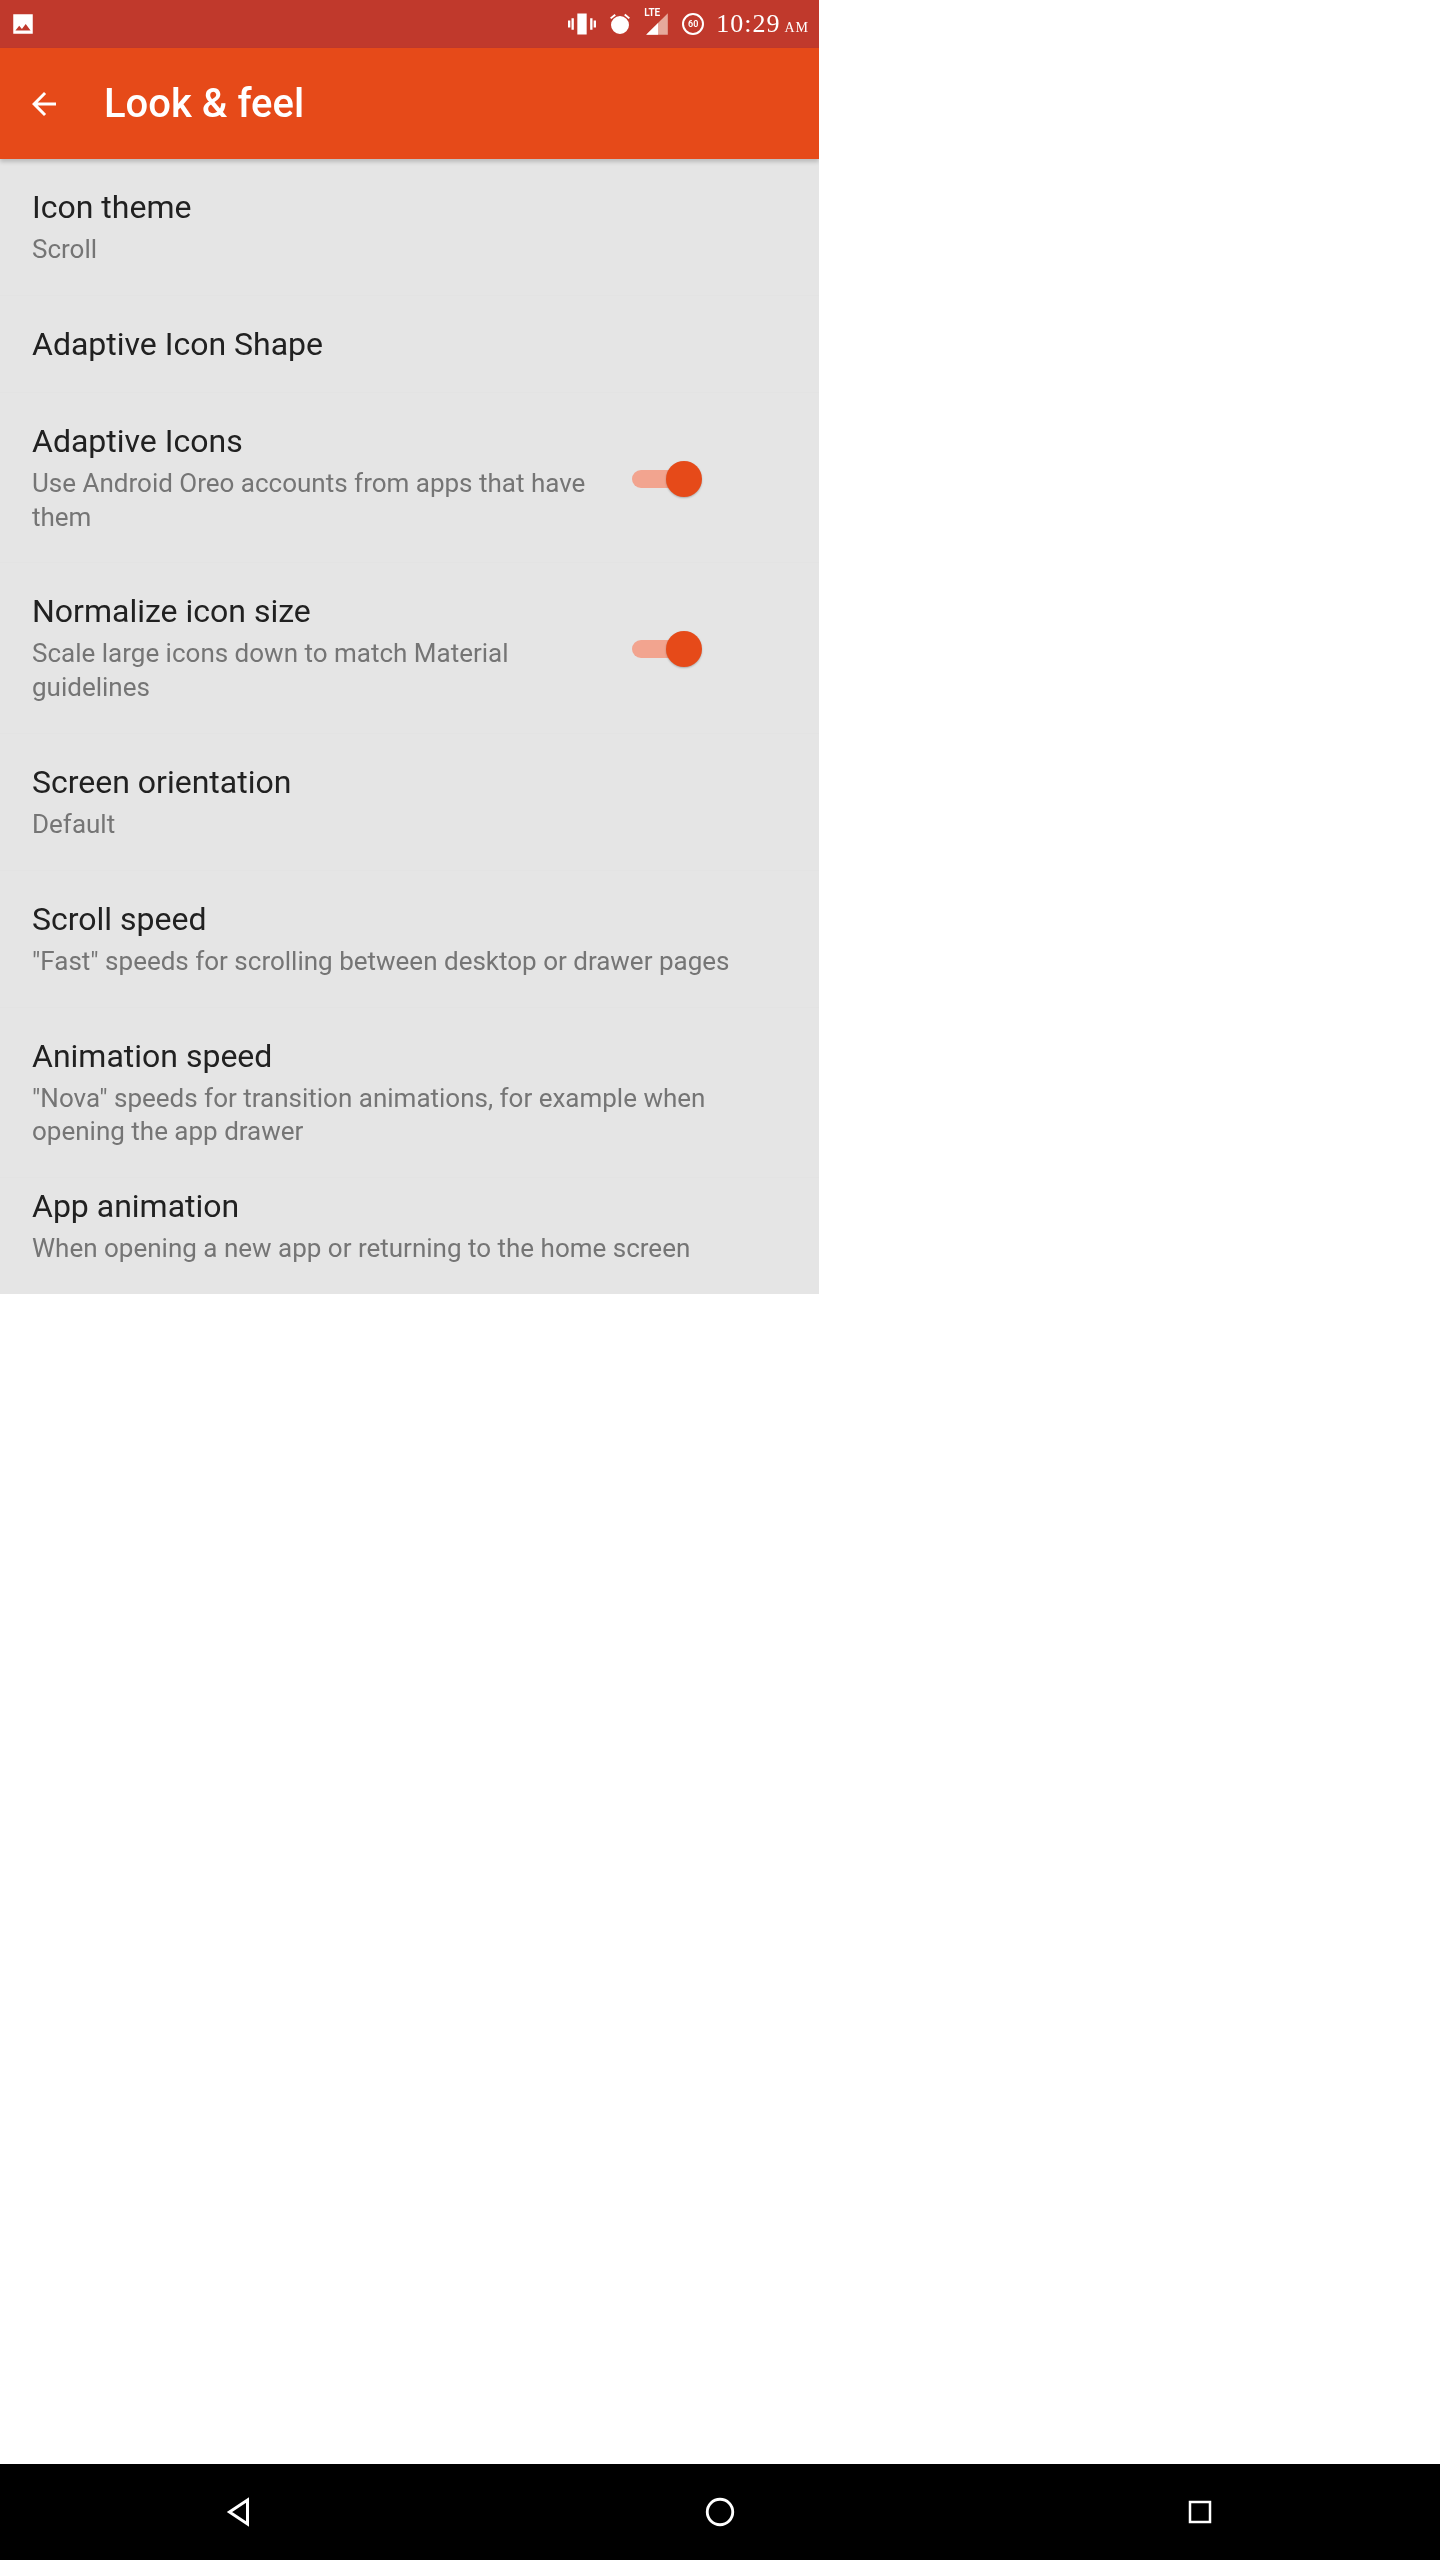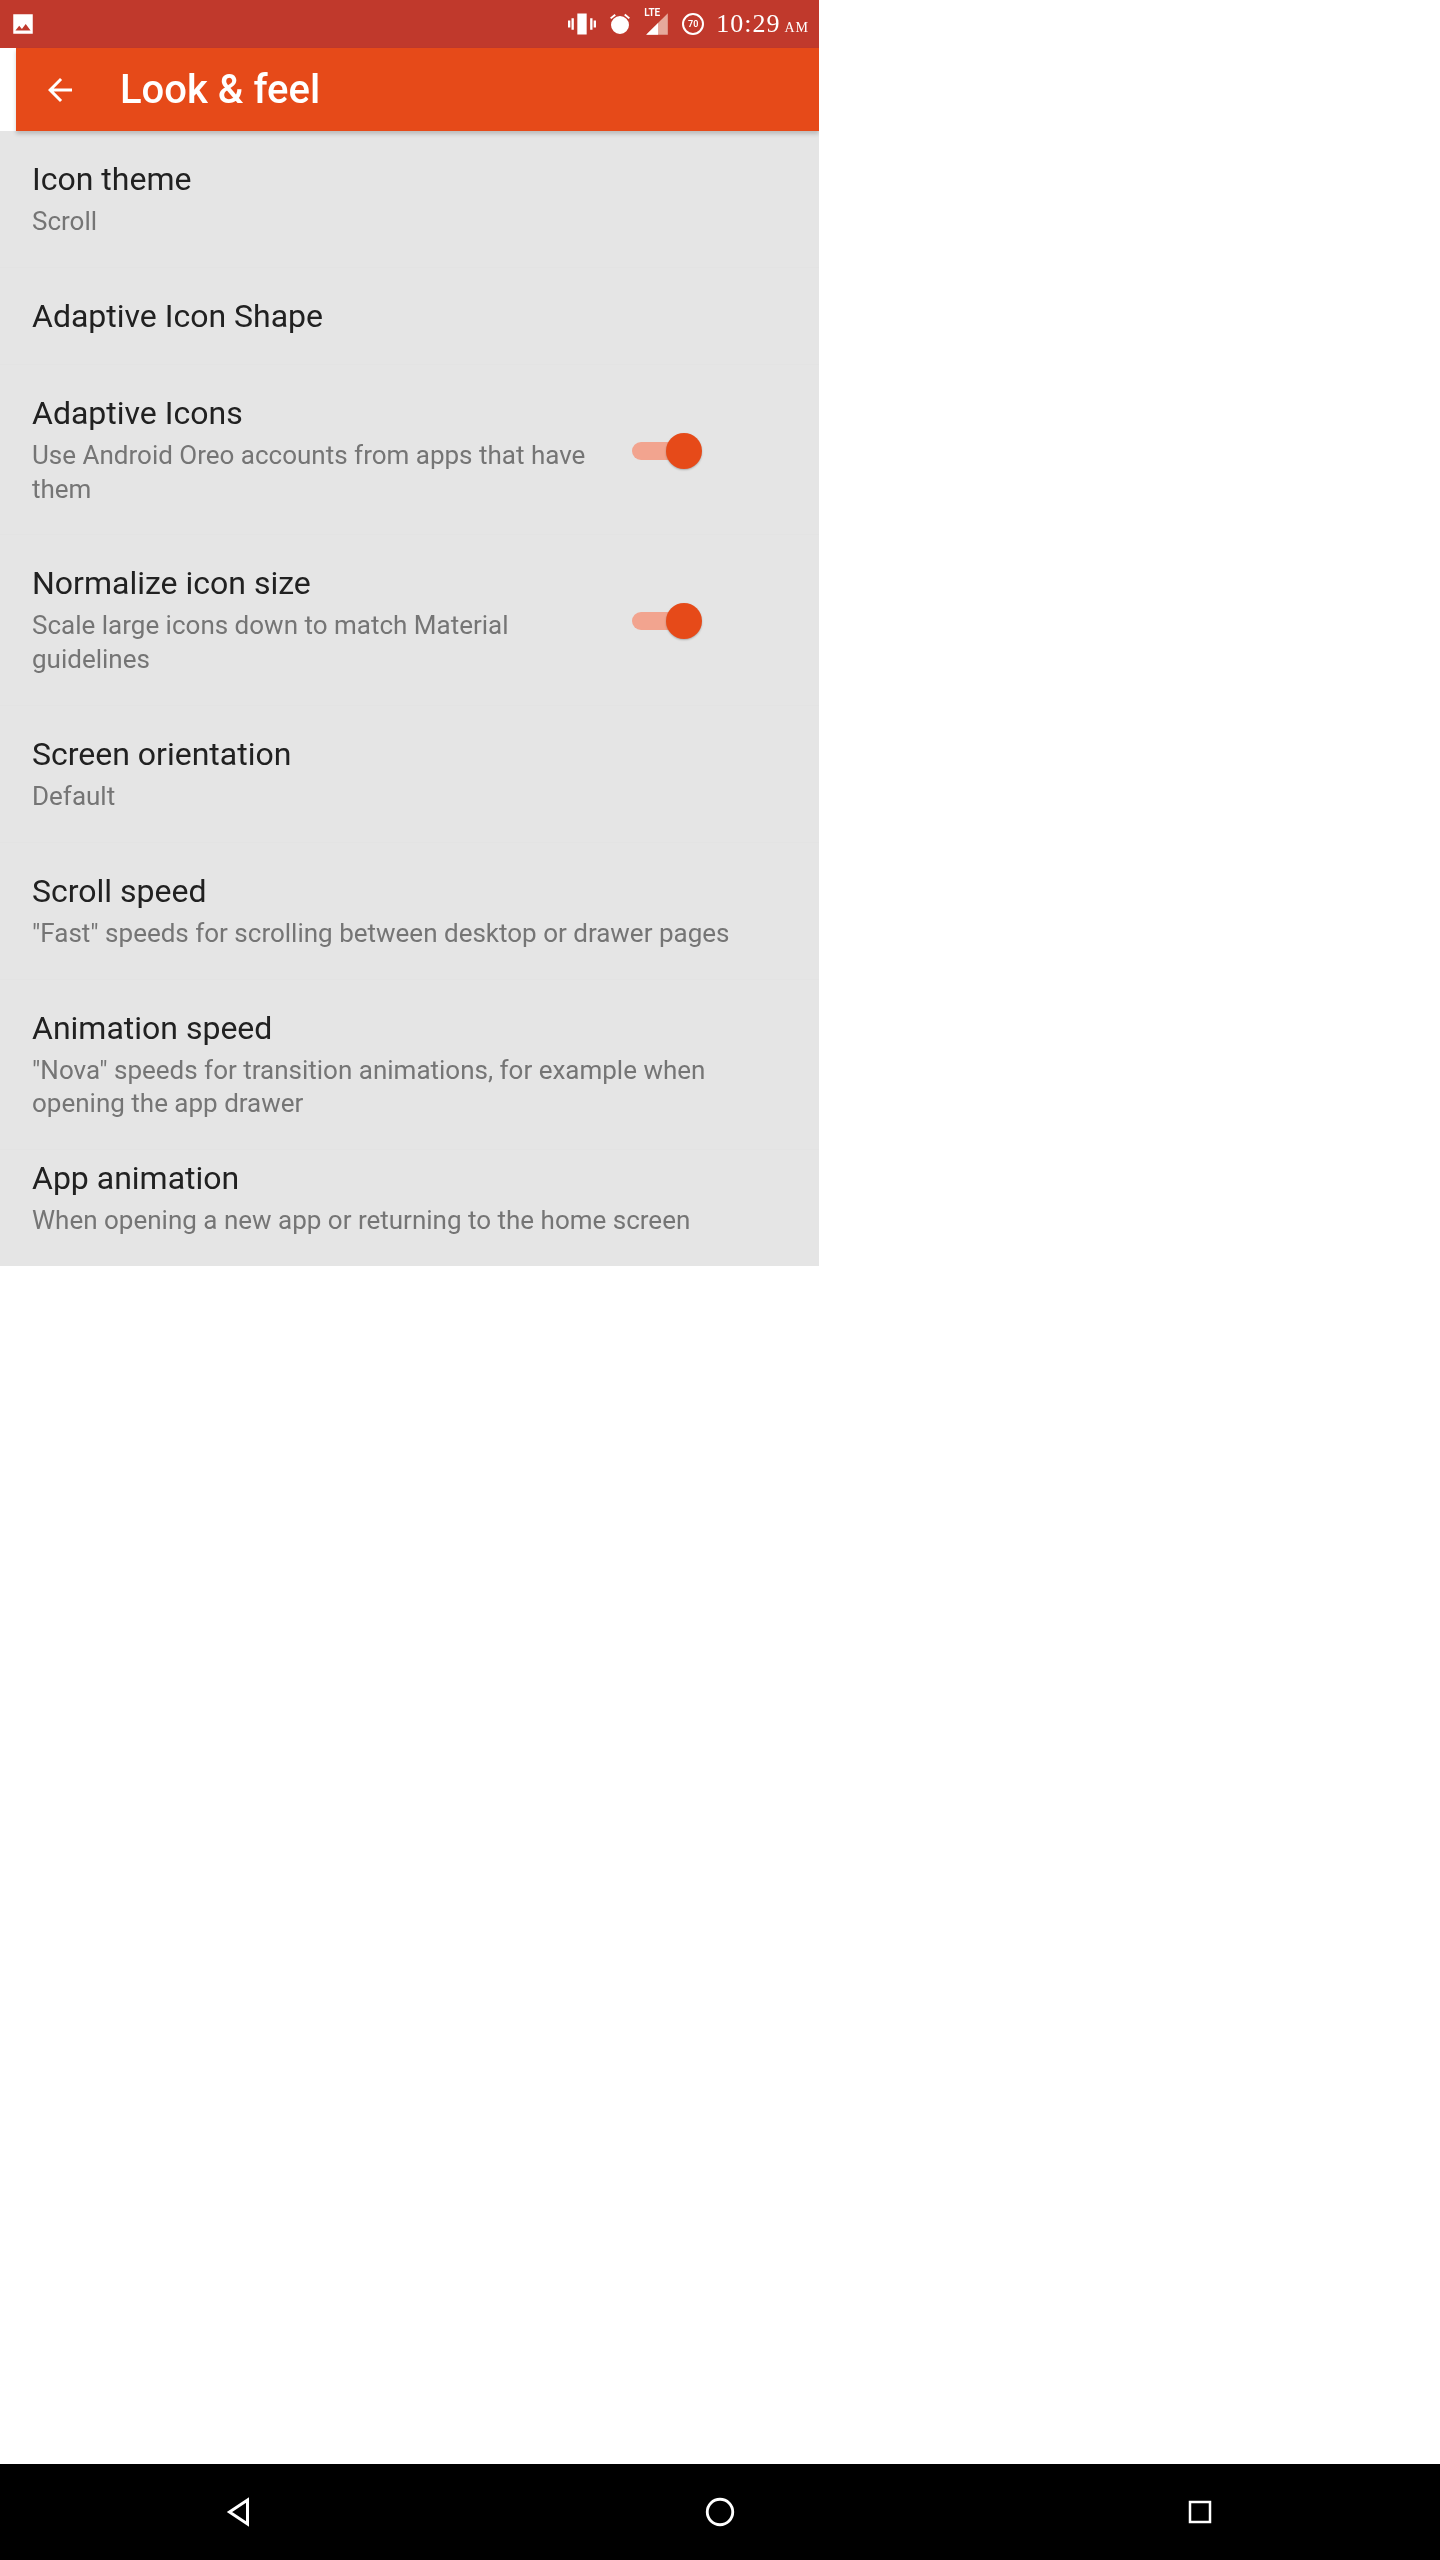--- a/index.html
+++ b/index.html
@@ -18,30 +18,29 @@
     .status-right { margin-left: auto; display: flex; align-items: center; gap: 12px; }
     .status-icon { display: inline-flex; align-items: center; justify-content: center; }
     .status-time { font-size: 26px; font-weight: 500; letter-spacing: 1px; display: flex; align-items: baseline; font-family: Liberation Serif, serif; }
     .status-ampm { font-size: 14px; font-weight: 500; margin-left: 4px; }
     .signal-wrap { position: relative; display:flex; align-items:flex-end;}
     .lte-abs { position:absolute; top:-4px; left:0; font-size:10px; font-weight:600;}
     .circ-70 { position: relative; display:inline-flex; align-items:center; justify-content:center; width:22px; height:22px; border:2px solid #fff; border-radius:50%; font-size:9px; font-weight:600;}
 
     
     .app-bar {
-      height: 83px;
+      height: 111px;
       background: #e64a19;
       display: flex;
       align-items: center;
       padding: 0 20px;
       gap: 36px;
       box-shadow: 0 3px 4px rgba(0,0,0,0.18);
       position: relative;
       z-index: 2;
-      margin-left: 16px;
     }
     .app-bar .back-btn { display:flex; align-items:center; justify-content:center; width:48px; height:48px; color:#fff;}
     .app-bar-title { color:#fff; font-size:40px; font-weight:500; }
 
     
     .content { background:#e5e5e5; }
 
     .setting-row {
       padding: 28px 32px;
       border-bottom: 1px solid #e3e3e3;
@@ -95,21 +94,21 @@
         </svg>
     </span>
     <span class="status-icon signal-wrap">
       <span class="lte-abs">LTE</span>
       <svg width="26" height="26" viewBox="0 0 24 24">
           <path d="M2 22h20V2L2 22z" fill="#e6a99c"></path>
           <path d="M2 22h11V11L2 22z" fill="#fff"></path>
         </svg>
     </span>
     <span class="status-icon">
-      <span class="circ-70">70</span>
+      <span class="circ-70">60</span>
     </span>
     <span class="status-time">
       <span>10:29</span>
       <span class="status-ampm">AM</span>
     </span>
   </div>
 </div>
 
 <div class="app-bar">
   <span class="back-btn">

